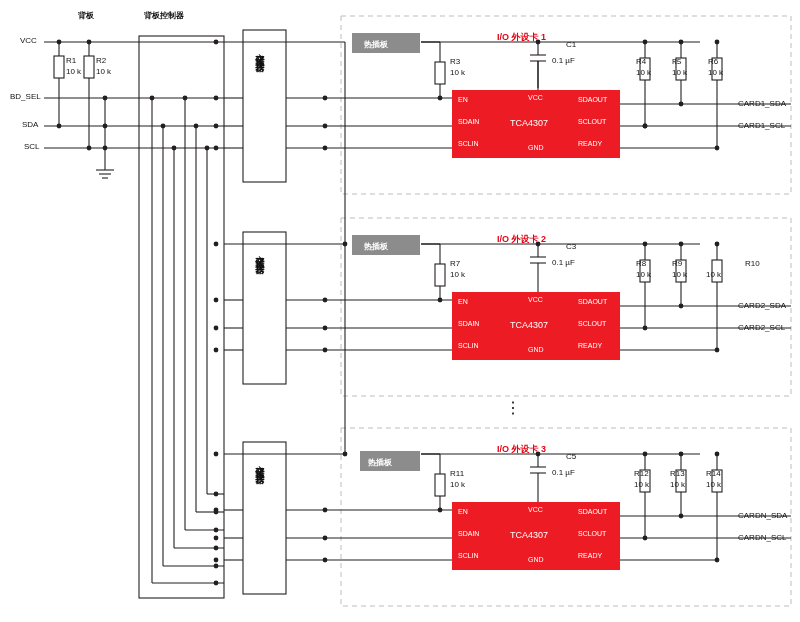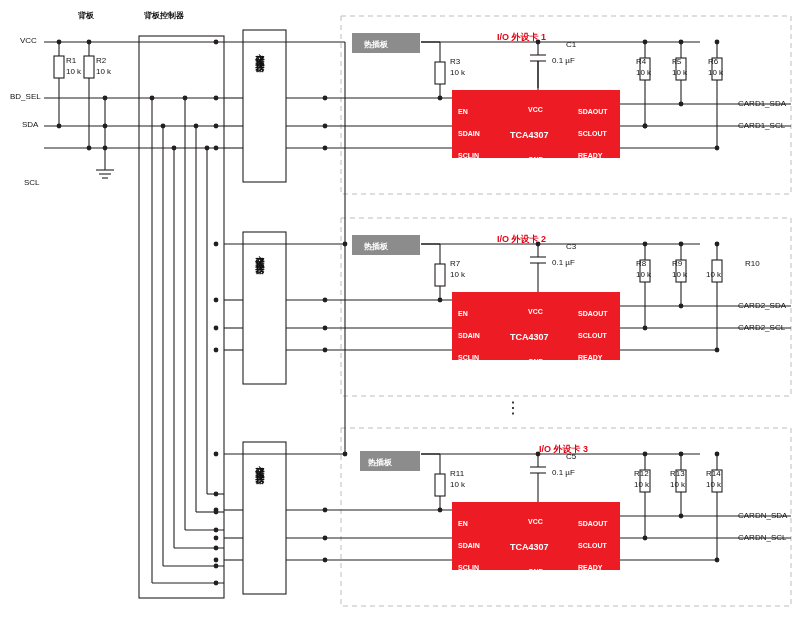--- a/index.html
+++ b/index.html
@@ -4,21 +4,21 @@
 <style>
   html,body{margin:0;padding:0;}
   body{
     width:800px;height:622px;background:#ffffff;
     font-family:"Liberation Sans",sans-serif;
     position:relative;overflow:hidden;
   }
   #canvas{position:absolute;left:0;top:0;width:800px;height:622px;}
   .lbl{position:absolute;font-size:8px;color:#111;white-space:nowrap;}
   .lbl-b{font-weight:bold;}
-  .lbl-w{color:#ffffff;font-size:7px;font-weight:bold;margin-top:12px;}
+  .lbl-w{color:#ffffff;font-size:7px;font-weight:normal;}
   .lbl-red{color:#e60012;font-weight:bold;font-size:9px;}
   .lbl-gray{color:#ffffff;font-size:8px;font-weight:bold;}
   .vert{writing-mode:vertical-rl;text-orientation:upright;letter-spacing:2px;}
   .ic{position:absolute;background:#ed1c24;}
   .hot{position:absolute;background:#8c8c8c;}
 </style>
 </head>
 <body>
 
 <svg id="canvas" viewBox="0 0 800 622">
@@ -261,21 +261,21 @@
   <circle class="dot" cx="216" cy="538" r="2.4"></circle>
   <circle class="dot" cx="216" cy="560" r="2.4"></circle>
 </svg>
 
 <div class="lbl lbl-b" style="left:78px;top:10px;text-align:right;">背板</div>
 <div class="lbl lbl-b" style="left:144px;top:10px;">背板控制器</div>
 
 <div class="lbl" style="left:20px;top:36px;">VCC</div>
 <div class="lbl" style="left:10px;top:92px;">BD_SEL</div>
 <div class="lbl" style="left:22px;top:120px;">SDA</div>
-<div class="lbl" style="left:24px;top:142px;margin-top:36px;">SCL</div>
+<div class="lbl" style="left:24px;top:142px;">SCL</div>
 
 <div class="lbl" style="left:66px;top:56px;">R1</div>
 <div class="lbl" style="left:66px;top:67px;">10 k</div>
 <div class="lbl" style="left:96px;top:56px;">R2</div>
 <div class="lbl" style="left:96px;top:67px;">10 k</div>
 
 <div class="lbl lbl-b vert" style="left:253px;top:46px;font-size:9px;">交错式连接器</div>
 <div class="hot" style="left:352px;top:33px;width:68px;height:20px;">
   <span class="lbl lbl-gray" style="left:12px;top:6px;">热插板</span>
 </div>
@@ -334,21 +334,21 @@
 </div>
 <div class="lbl" style="left:738px;top:301px;">CARD2_SDA</div>
 <div class="lbl" style="left:738px;top:323px;">CARD2_SCL</div>
 
 <div class="lbl" style="left:505px;top:398px;font-size:16px;letter-spacing:0;">⋮</div>
 
 <div class="lbl lbl-b vert" style="left:253px;top:458px;font-size:9px;">交错式连接器</div>
 <div class="hot" style="left:360px;top:451px;width:60px;height:20px;">
   <span class="lbl lbl-gray" style="left:8px;top:6px;">热插板</span>
 </div>
-<div class="lbl lbl-red" style="left:497px;top:443px;margin-left:42px;">I/O 外设卡 3</div>
+<div class="lbl lbl-red" style="left:497px;top:443px;">I/O 外设卡 3</div>
 <div class="lbl" style="left:450px;top:469px;">R11</div>
 <div class="lbl" style="left:450px;top:480px;">10 k</div>
 <div class="lbl" style="left:566px;top:452px;">C5</div>
 <div class="lbl" style="left:552px;top:468px;">0.1 µF</div>
 <div class="lbl" style="left:634px;top:469px;">R12</div>
 <div class="lbl" style="left:634px;top:480px;">10 k</div>
 <div class="lbl" style="left:670px;top:469px;">R13</div>
 <div class="lbl" style="left:670px;top:480px;">10 k</div>
 <div class="lbl" style="left:706px;top:469px;">R14</div>
 <div class="lbl" style="left:706px;top:480px;">10 k</div>

